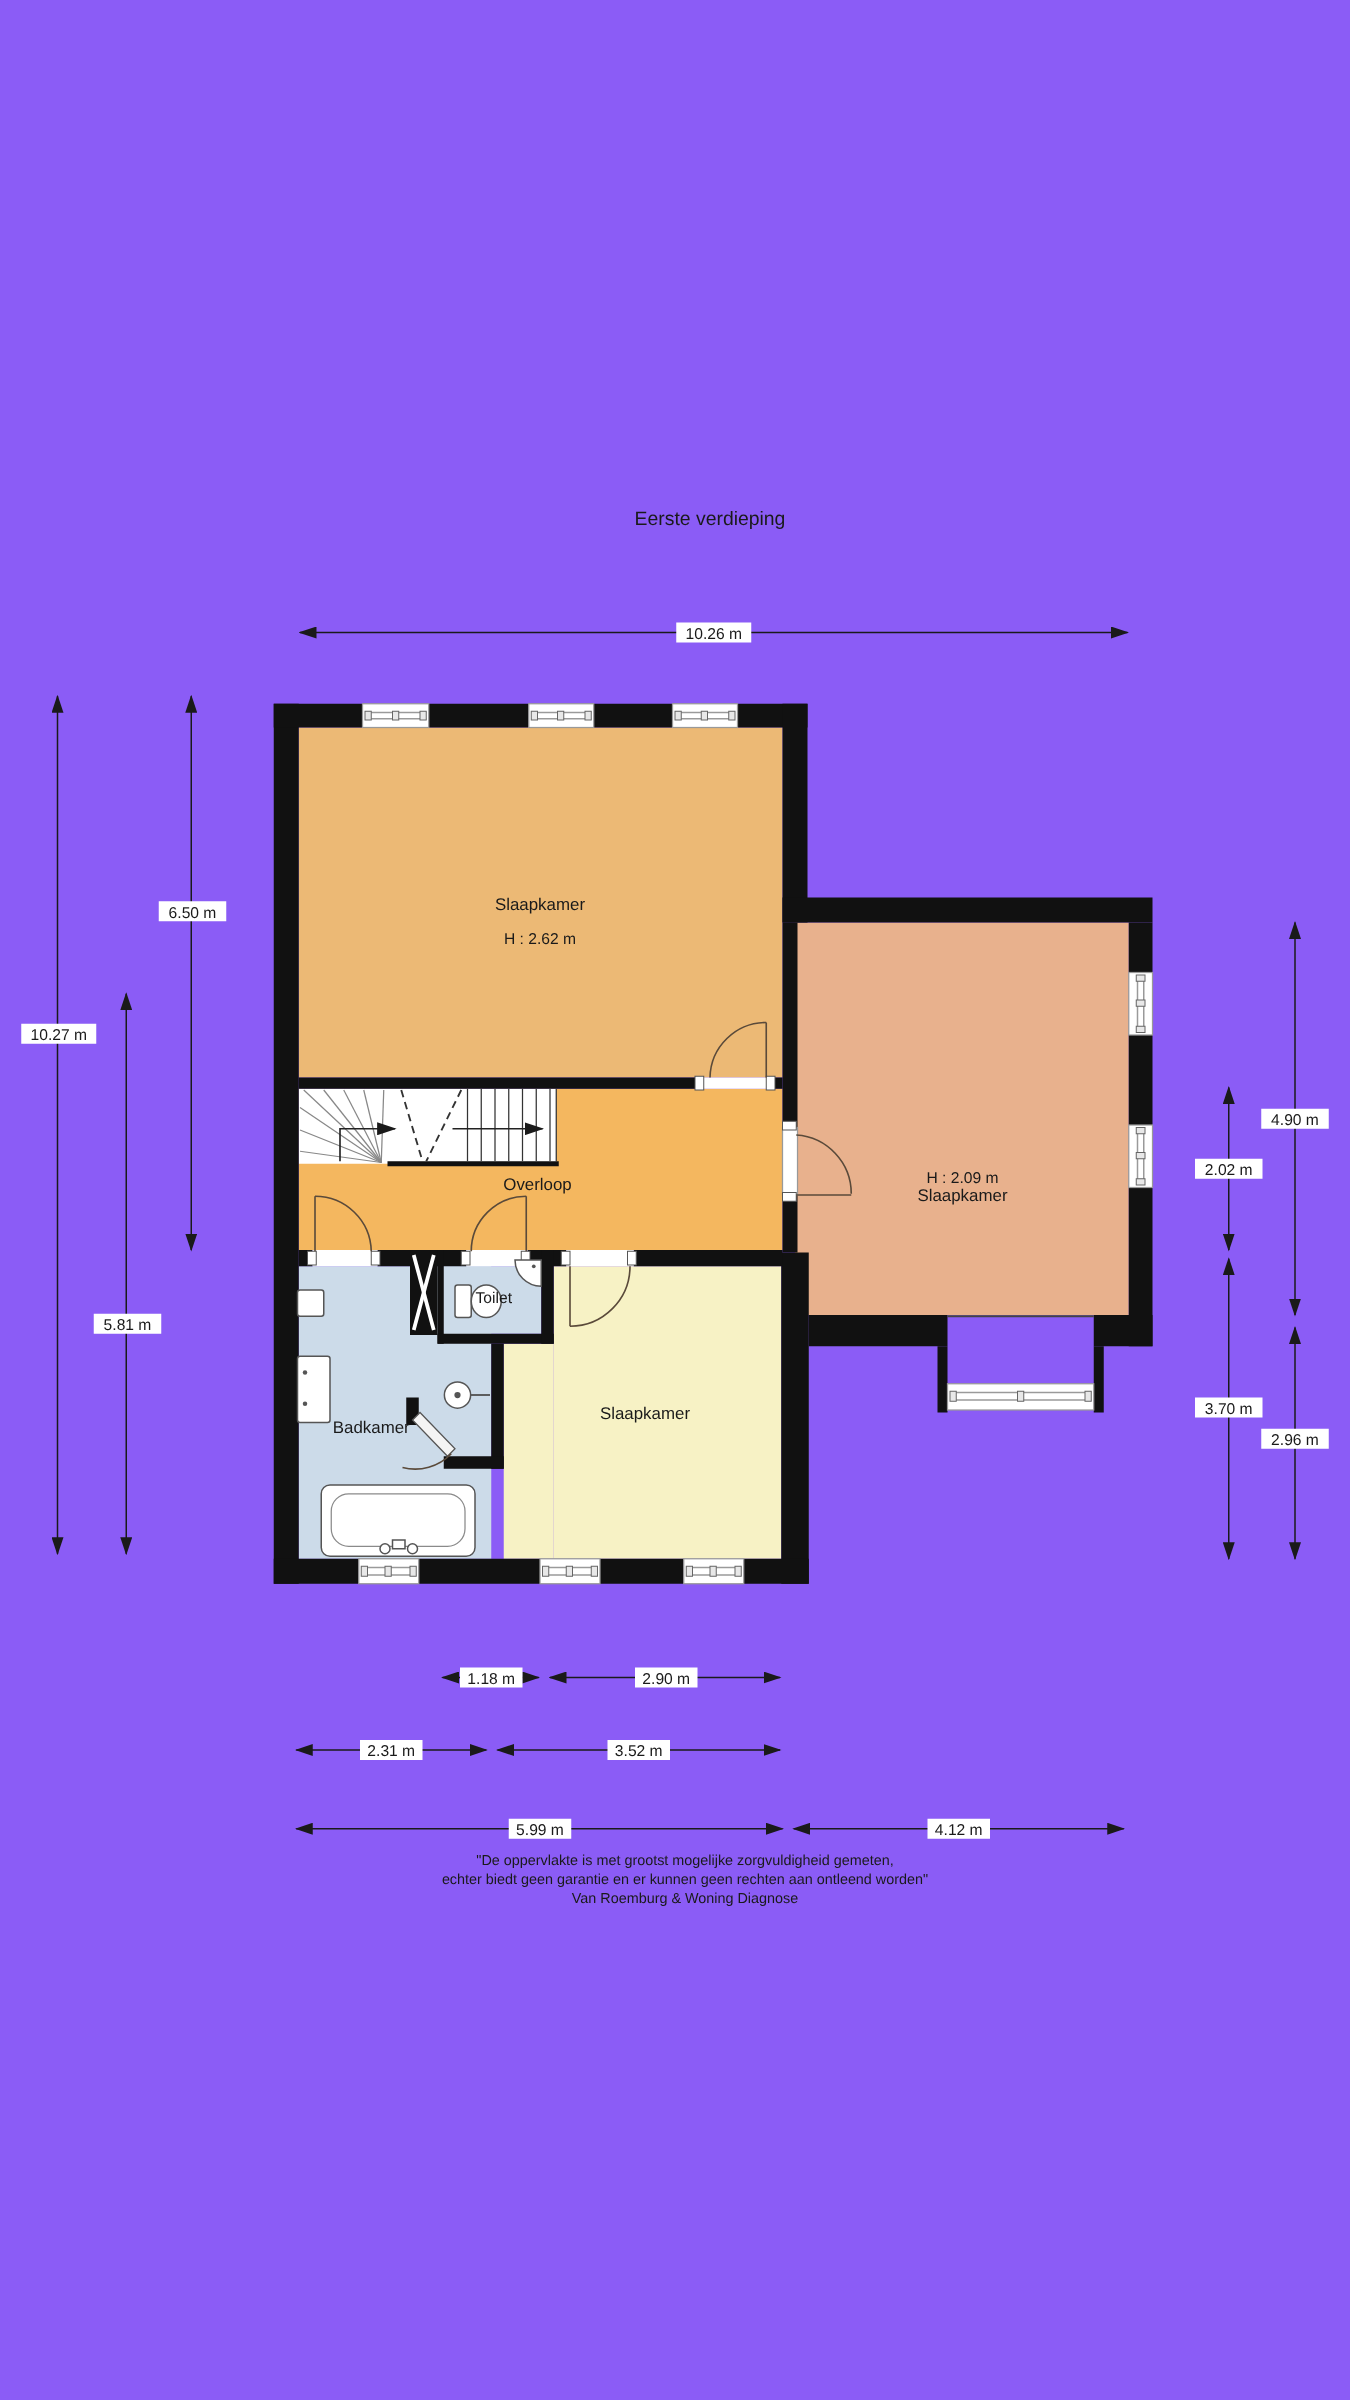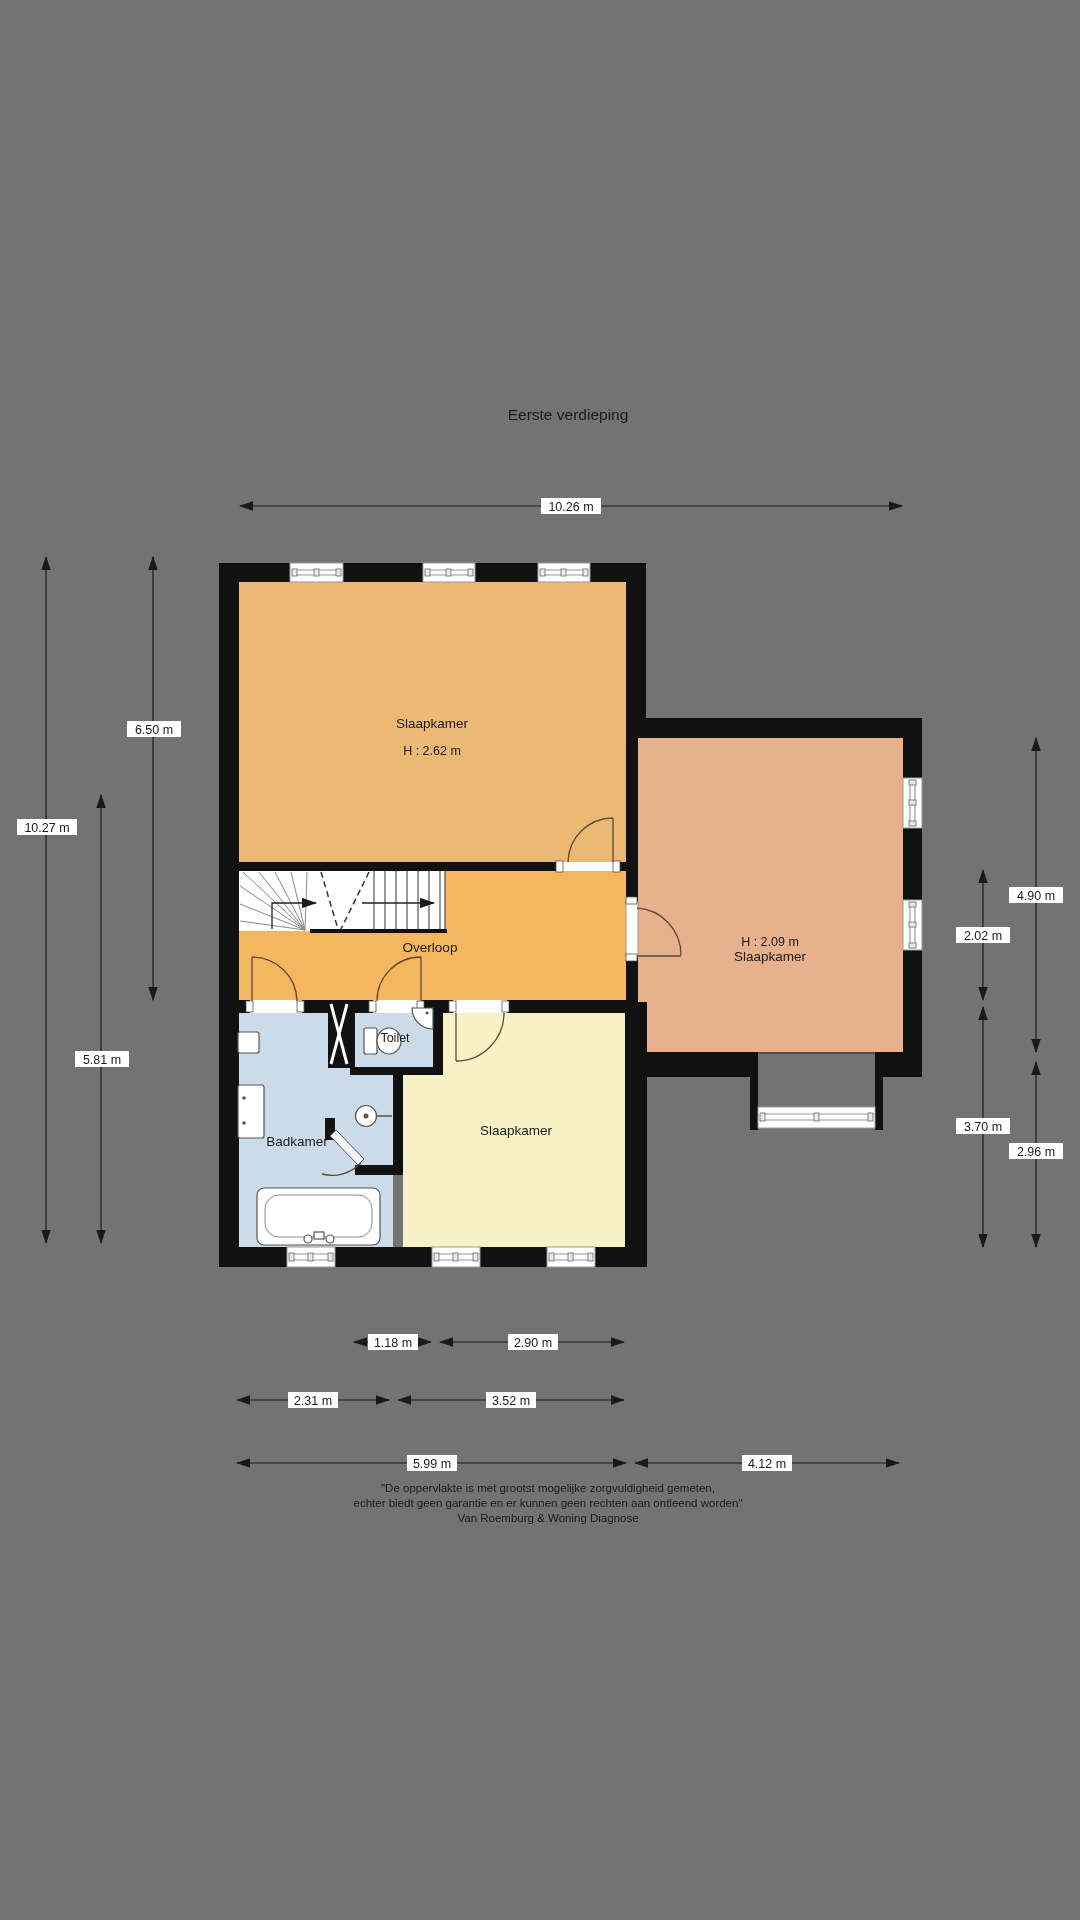--- a/index.html
+++ b/index.html
@@ -1,16 +1,16 @@
 <!DOCTYPE html>
 <html><head>
 <meta charset="utf-8">
 <style>
   html,body{margin:0;padding:0;background:#ffffff;}
-  .page{position:relative;width:1080px;height:1920px;background:#737373;overflow:hidden;
+  .page{position:relative;width:1080px;height:1920px;background:#8b5cf6;overflow:hidden;
         font-family:"Liberation Sans", sans-serif;}
   svg{position:absolute;left:0;top:0;}
   text{fill:#1a1a1a;}
   .t-title{font-size:15.5px;}
   .t-room{font-size:13.5px;}
   .t-room-sm{font-size:12.5px;}
   .t-dim{font-size:12.5px;}
   .t-disc{font-size:11.5px;}
   .dimline{stroke:#1a1a1a;stroke-width:1.2;}
   .arc{fill:none;stroke:#5a4a3a;stroke-width:1.3;}

